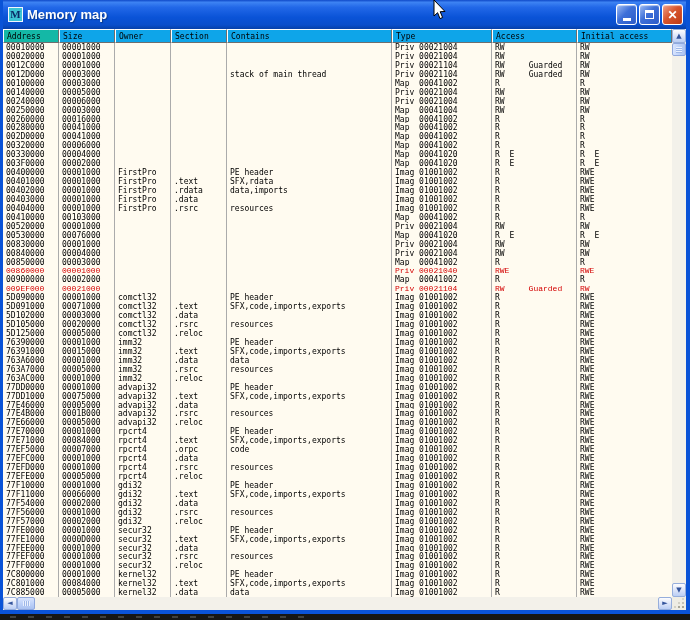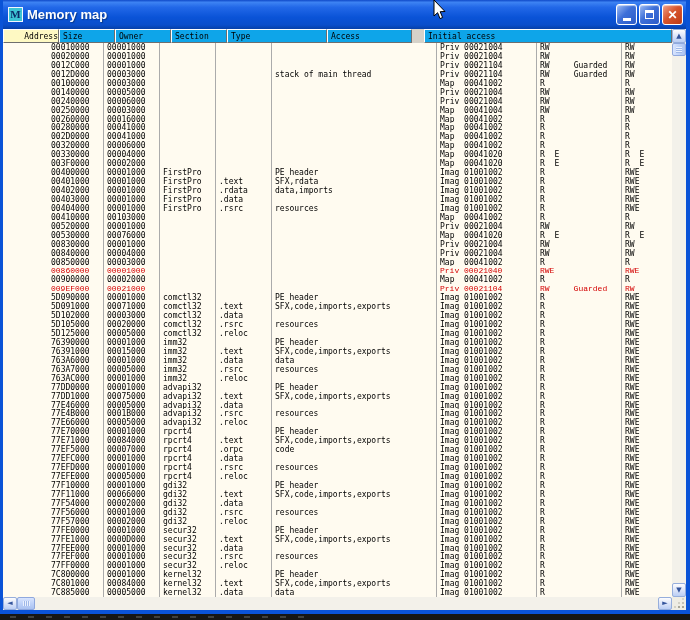--- a/index.html
+++ b/index.html
@@ -49,33 +49,33 @@
   .grid{flex:1;display:flex;flex-direction:column;overflow:hidden;}
   
   .hrow{display:flex;height:14px;flex:0 0 14px;background:#D6D2C9;}
   .hcell{
     box-sizing:border-box;height:14px;padding:1px 0 0 3px;
     background:#0ea5e9;color:#000;
     font:8px/11px "DejaVu Sans Mono", monospace;white-space:pre;overflow:hidden;
     border-top:1px solid #FFFFFF;border-left:1px solid #FFFFFF;
     border-right:1px solid #6E6E6E;border-bottom:1px solid #6E6E6E;
   }
-  .hcell.active{background:#fef9c3;text-align:right;}
+  .hcell.active{background:#14b8a6;}
   
-  .rows{flex:1;overflow:hidden;background:#FFFBF0;padding-left:45px;}
+  .rows{flex:1;overflow:hidden;background:#FFFBF0;}
   .trow{display:flex;height:8.95px;}
   .cell{
     box-sizing:border-box;padding-left:3px;overflow:hidden;
     font:8px/9px "DejaVu Sans Mono", monospace;color:#000;white-space:pre;
     border-right:1px solid #ABABAB;
   }
   .trow.red .cell{color:#D40000;font-family:Liberation Mono, monospace;}
   .c0{width:56px;} .c1{width:56px;} .c2{width:56px;} .c3{width:56px;}
   .c4{width:165px;} .c5{width:100px;} .c6{width:85px;} .c7{flex:1;border-right:none;}
-  .hcell.c7{border-right:1px solid #6E6E6E;margin-left:12px;}
+  .hcell.c7{border-right:1px solid #6E6E6E;}
   
   .vscroll{width:14px;flex:0 0 14px;display:flex;flex-direction:column;background:#F3F1EA;}
   .hscrollrow{height:13px;flex:0 0 13px;display:flex;background:#F3F1EA;}
   .sbtn{
     box-sizing:border-box;border:1px solid #96AEDC;border-radius:2px;
     background:linear-gradient(180deg,#FDFDFE 0%,#D9E2F8 55%,#BACEF5 100%);
     color:#33549C;display:flex;align-items:center;justify-content:center;
     font:7px/7px "DejaVu Sans", sans-serif;
   }
   .vscroll .sbtn{height:14px;width:14px;}
@@ -140,20 +140,21 @@
   </div>
 
   <div class="client">
     <div class="main">
       <div class="grid">
         <div class="hrow">
             <div class="hcell c0 active">Address</div>
             <div class="hcell c1">Size</div>
             <div class="hcell c2">Owner</div>
             <div class="hcell c3">Section</div>
+            <div class="hcell c4">Contains</div>
             <div class="hcell c5">Type</div>
             <div class="hcell c6">Access</div>
             <div class="hcell c7">Initial access</div>
           </div>
         <div class="rows">
             <div class="trow">
               <div class="cell c0">00010000</div>
               <div class="cell c1">00001000</div>
               <div class="cell c2"></div>
               <div class="cell c3"></div>

